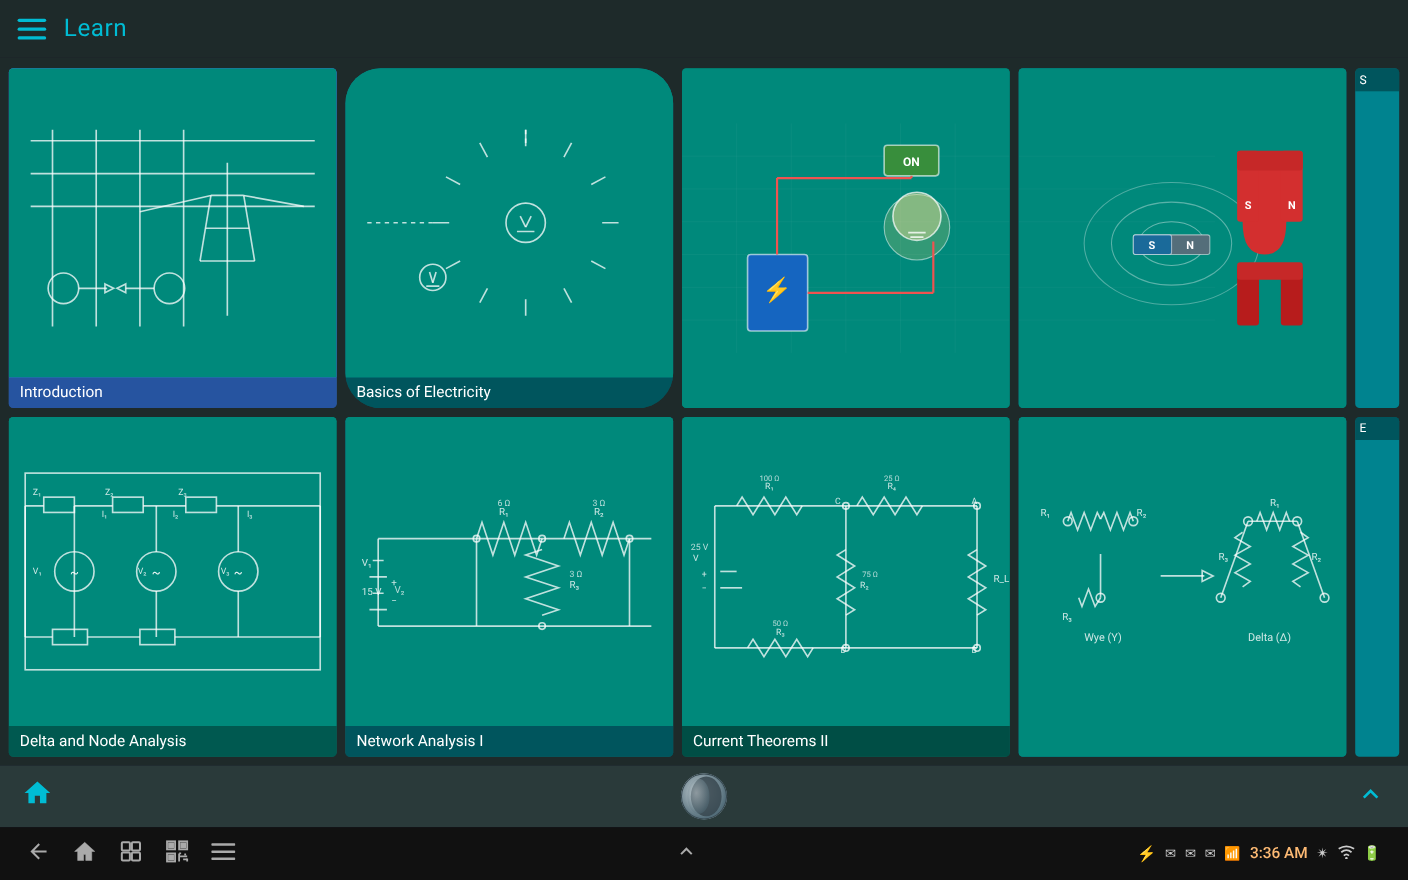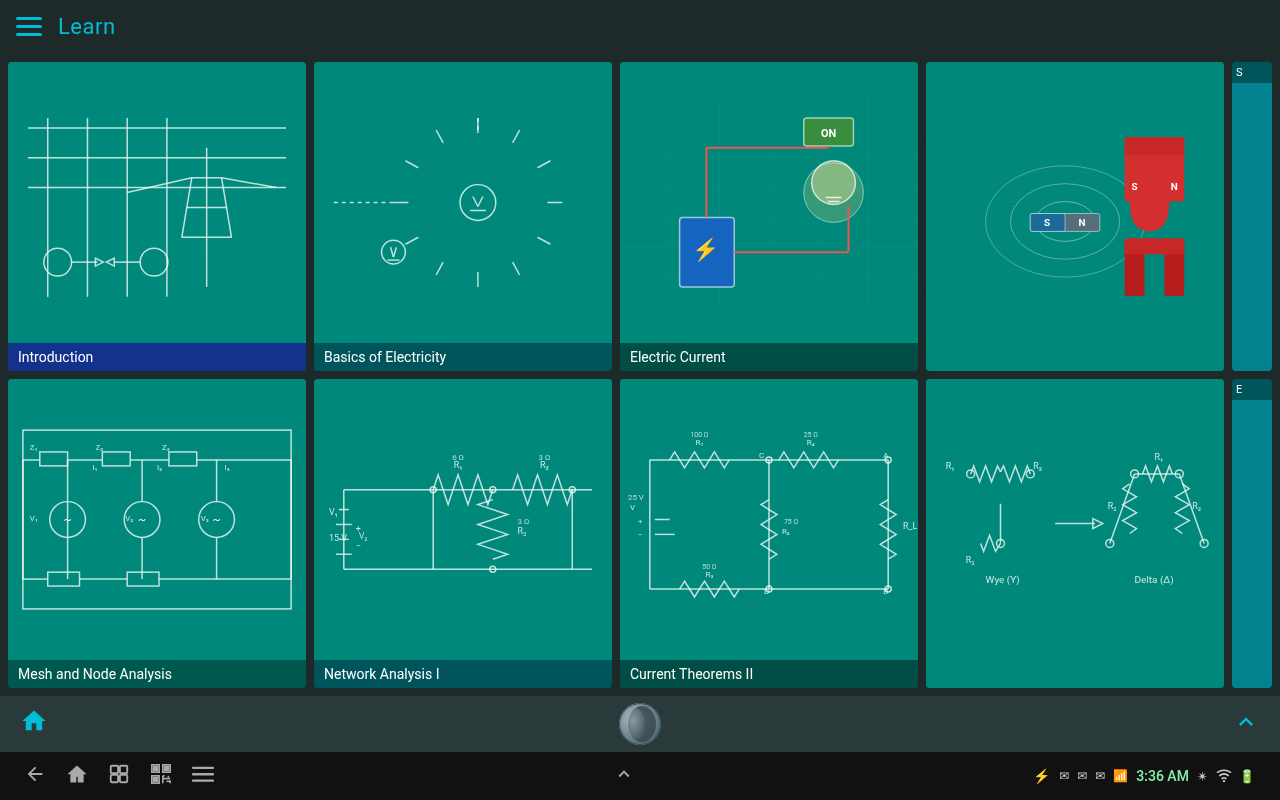--- a/index.html
+++ b/index.html
@@ -135,21 +135,21 @@
       display: flex;
       gap: 20px;
       align-items: center;
     }
     .nav-icons-right {
       display: flex;
       align-items: center;
       gap: 8px;
     }
     .system-time {
-      color: #86efac;
+      color: #fdba74;
       font-size: 14px;
       font-weight: 500;
     }
 
     .partial-card {
       width: 40px;
       background: #00838f;
       flex-shrink: 0;
       border-radius: 4px;
       overflow: hidden;
@@ -172,21 +172,21 @@
     <span></span>
     <span></span>
   </div>
   <span class="header-title">Learn</span>
 </div>
 
 <div class="main-content">
 
   <div class="cards-row">
 
-    <div class="card" style="background:#1d4ed8;">
+    <div class="card" style="background:#3b82f6;">
       <div class="card-image circuit-svg">
         <svg viewBox="0 0 300 210" xmlns="http://www.w3.org/2000/svg">
 
           <line x1="200" y1="50" x2="200" y2="190" stroke="rgba(255,255,255,0.7)" stroke-width="2"></line>
           <line x1="185" y1="80" x2="215" y2="80" stroke="rgba(255,255,255,0.7)" stroke-width="2"></line>
           <line x1="180" y1="110" x2="220" y2="110" stroke="rgba(255,255,255,0.7)" stroke-width="2"></line>
           <line x1="175" y1="140" x2="225" y2="140" stroke="rgba(255,255,255,0.7)" stroke-width="2"></line>
           <line x1="185" y1="80" x2="175" y2="140" stroke="rgba(255,255,255,0.6)" stroke-width="1.5"></line>
           <line x1="215" y1="80" x2="225" y2="140" stroke="rgba(255,255,255,0.6)" stroke-width="1.5"></line>
 
@@ -205,21 +205,21 @@
           <line x1="20" y1="90" x2="280" y2="90" stroke="rgba(255,255,255,0.08)" stroke-width="0.5"></line>
           <line x1="40" y1="20" x2="40" y2="200" stroke="rgba(255,255,255,0.08)" stroke-width="0.5"></line>
           <line x1="80" y1="20" x2="80" y2="200" stroke="rgba(255,255,255,0.08)" stroke-width="0.5"></line>
           <line x1="120" y1="20" x2="120" y2="200" stroke="rgba(255,255,255,0.08)" stroke-width="0.5"></line>
           <line x1="160" y1="20" x2="160" y2="200" stroke="rgba(255,255,255,0.08)" stroke-width="0.5"></line>
         </svg>
       </div>
       <div class="card-label">Introduction</div>
     </div>
 
-    <div class="card" style="background:#00838f;">
+    <div class="card" style="background:#00838f;border-radius:32px;">
       <div class="card-image circuit-svg">
         <svg viewBox="0 0 300 210" xmlns="http://www.w3.org/2000/svg">
 
           <g transform="translate(165, 105)">
             <line x1="0" y1="-70" x2="0" y2="-85" stroke="rgba(255,255,255,0.7)" stroke-width="1.5"></line>
             <line x1="35" y1="-60" x2="42" y2="-73" stroke="rgba(255,255,255,0.7)" stroke-width="1.5"></line>
             <line x1="60" y1="-35" x2="73" y2="-42" stroke="rgba(255,255,255,0.7)" stroke-width="1.5"></line>
             <line x1="70" y1="0" x2="85" y2="0" stroke="rgba(255,255,255,0.7)" stroke-width="1.5"></line>
             <line x1="60" y1="35" x2="73" y2="42" stroke="rgba(255,255,255,0.7)" stroke-width="1.5"></line>
             <line x1="35" y1="60" x2="42" y2="73" stroke="rgba(255,255,255,0.7)" stroke-width="1.5"></line>
@@ -277,21 +277,20 @@
           <line x1="207" y1="100" x2="223" y2="100" stroke="rgba(255,255,255,0.8)" stroke-width="1.5"></line>
           <line x1="209" y1="104" x2="221" y2="104" stroke="rgba(255,255,255,0.8)" stroke-width="1.5"></line>
 
           <line x1="87" y1="120" x2="87" y2="50" stroke="#ef5350" stroke-width="2"></line>
           <line x1="87" y1="50" x2="210" y2="50" stroke="#ef5350" stroke-width="2"></line>
           <line x1="210" y1="50" x2="210" y2="48" stroke="#ef5350" stroke-width="2"></line>
           <line x1="115" y1="155" x2="230" y2="155" stroke="#ef5350" stroke-width="2"></line>
           <line x1="230" y1="155" x2="230" y2="108" stroke="#ef5350" stroke-width="2"></line>
         </svg>
       </div>
-      <div class="card-label">Electric Current</div>
     </div>
 
     <div class="card" style="background:#00838f;">
       <div class="card-image">
         <svg viewBox="0 0 300 210" xmlns="http://www.w3.org/2000/svg">
 
           <ellipse cx="140" cy="110" rx="30" ry="20" stroke="rgba(255,255,255,0.4)" stroke-width="1" fill="none"></ellipse>
           <ellipse cx="140" cy="110" rx="55" ry="38" stroke="rgba(255,255,255,0.35)" stroke-width="1" fill="none"></ellipse>
           <ellipse cx="140" cy="110" rx="80" ry="56" stroke="rgba(255,255,255,0.3)" stroke-width="1" fill="none"></ellipse>
 
@@ -372,21 +371,21 @@
           <line x1="210" y1="128" x2="210" y2="170" stroke="rgba(255,255,255,0.5)" stroke-width="1"></line>
 
           <text x="22" y="40" fill="rgba(255,255,255,0.8)" font-size="8">Z₁</text>
           <text x="88" y="40" fill="rgba(255,255,255,0.8)" font-size="8">Z₂</text>
           <text x="155" y="40" fill="rgba(255,255,255,0.8)" font-size="8">Z₃</text>
           <text x="22" y="112" fill="rgba(255,255,255,0.8)" font-size="8">V₁</text>
           <text x="118" y="112" fill="rgba(255,255,255,0.8)" font-size="8">V₂</text>
           <text x="194" y="112" fill="rgba(255,255,255,0.8)" font-size="8">V₃</text>
         </svg>
       </div>
-      <div class="card-label">Mesh and Node Analysis</div>
+      <div class="card-label">Delta and Node Analysis</div>
     </div>
 
     <div class="card" style="background:#00838f;">
       <div class="card-image circuit-svg">
         <svg viewBox="0 0 300 220" xmlns="http://www.w3.org/2000/svg">
 
           <line x1="30" y1="80" x2="30" y2="160" stroke="rgba(255,255,255,0.7)" stroke-width="2"></line>
           <line x1="25" y1="100" x2="35" y2="100" stroke="rgba(255,255,255,0.8)" stroke-width="3"></line>
           <line x1="22" y1="115" x2="38" y2="115" stroke="rgba(255,255,255,0.8)" stroke-width="1.5"></line>
           <line x1="25" y1="130" x2="35" y2="130" stroke="rgba(255,255,255,0.8)" stroke-width="3"></line>

